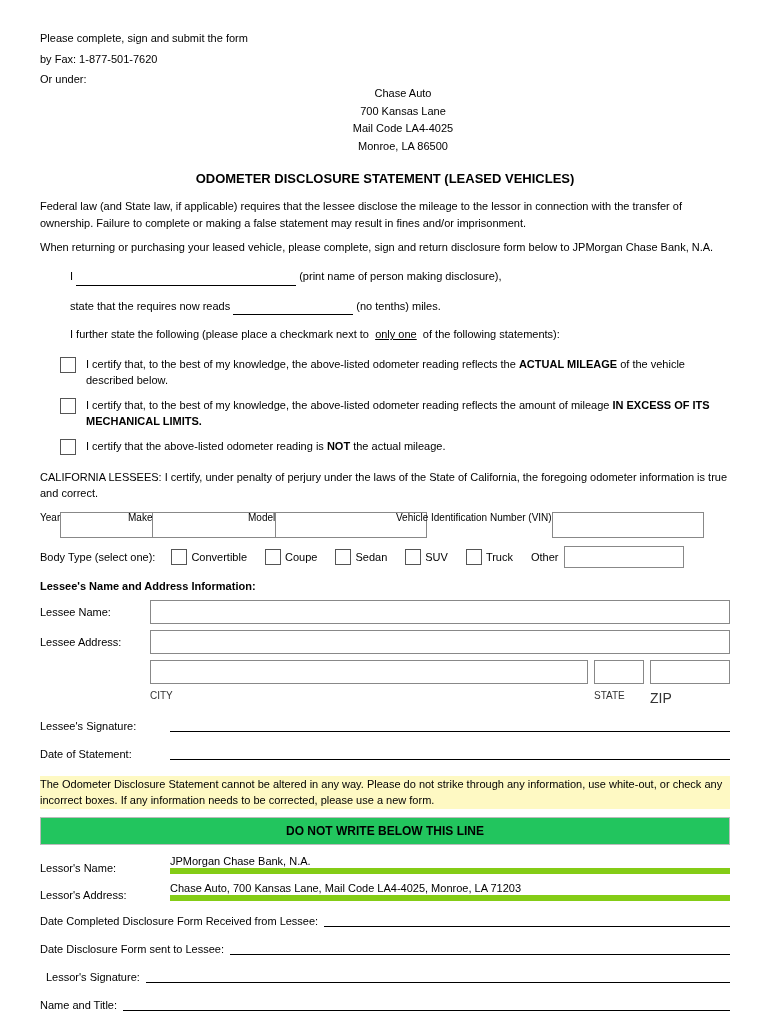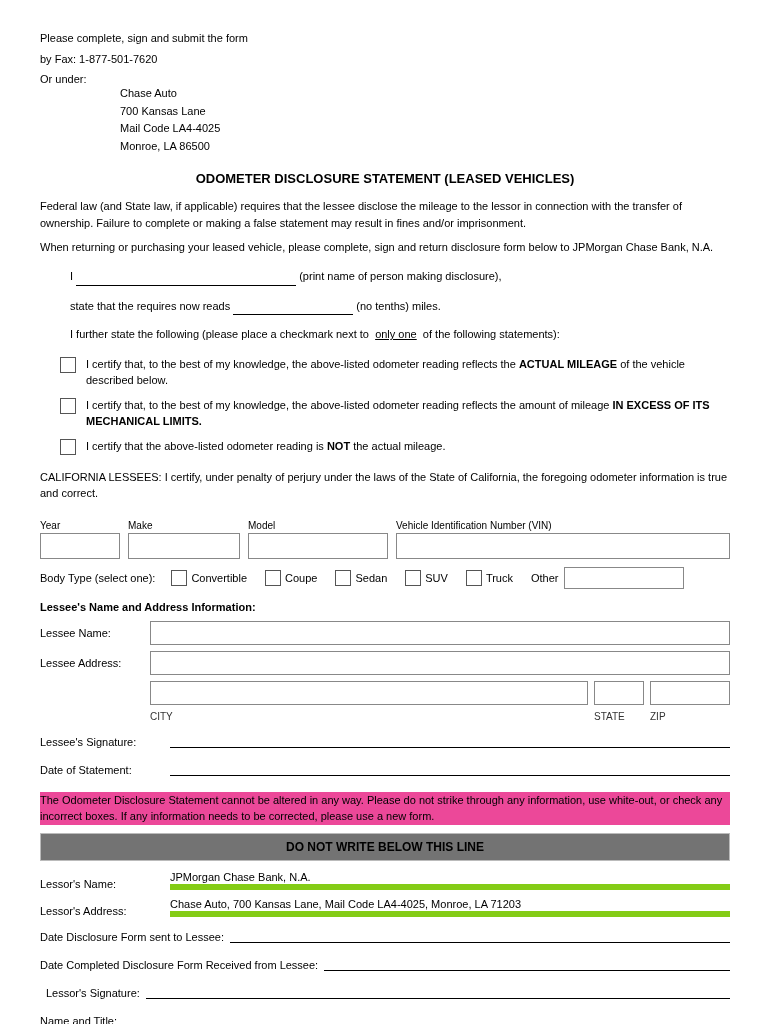--- a/index.html
+++ b/index.html
@@ -10,22 +10,23 @@
       background: #fff;
       width: 770px;
       min-height: 1024px;
       padding: 30px 40px;
     }
     .header-text {
       margin-bottom: 4px;
       line-height: 1.5;
     }
     .mail-indent {
-      margin-left: 80px;
+      margin-left: 36px;
       line-height: 1.6;
+      text-align: center;
     }
     .title {
       text-align: center;
       font-weight: bold;
       font-size: 13px;
       margin: 16px 0 12px 0;
     }
     .body-text {
       line-height: 1.5;
       margin-bottom: 8px;
@@ -68,22 +69,21 @@
       margin: 14px 0 10px 0;
       line-height: 1.5;
     }
     .vehicle-grid {
       display: flex;
       gap: 8px;
       margin-bottom: 6px;
     }
     .vehicle-col {
       display: flex;
-      flex-direction: column;
-      margin-top: 8px;
+      flex-direction: row;
     }
     .vehicle-col label {
       font-size: 10px;
       margin-bottom: 2px;
     }
     .vehicle-col input[type="text"] {
       border: 1px solid #888;
       height: 26px;
       padding: 2px 4px;
       font-size: 11px;
@@ -147,44 +147,44 @@
     .state-field { width: 50px; border: 1px solid #888; height: 24px; padding: 2px 4px; font-size: 11px; }
     .zip-field { width: 80px; border: 1px solid #888; height: 24px; padding: 2px 4px; font-size: 11px; }
     .address-labels {
       display: flex;
       gap: 6px;
       margin-left: 110px;
       margin-bottom: 8px;
     }
     .lbl-city { flex: 1; font-size: 10px; color: #333; }
     .lbl-state { width: 50px; font-size: 10px; color: #333; }
-    .lbl-zip { width: 80px; font-size: 10px; color: #333; }
+    .lbl-zip { width: 80px; font-size: 14px; color: #333; }
     .sig-row {
       display: flex;
       align-items: flex-end;
       margin-bottom: 10px;
     }
     .sig-label {
       font-size: 11px;
       width: 130px;
       flex-shrink: 0;
     }
     .sig-line {
       border-bottom: 1px solid #000;
       flex: 1;
       height: 18px;
     }
     .warning-box {
-      background: #ec4899;
+      background: #fef9c3;
       border: none;
       margin: 16px 0 8px 0;
       line-height: 1.5;
     }
     .do-not-write {
-      background: #737373;
+      background: #22c55e;
       text-align: center;
       font-weight: bold;
       font-size: 12px;
       padding: 6px;
       margin: 8px 0;
       border: 1px solid #bbb;
     }
     .lessor-section {
       margin-top: 10px;
     }
@@ -371,25 +371,25 @@
 <div class="lessor-section">
   <div class="lessor-row">
     <div class="lessor-label">Lessor's Name:</div>
     <div class="lessor-value">JPMorgan Chase Bank, N.A.</div>
   </div>
   <div class="lessor-row">
     <div class="lessor-label">Lessor's Address:</div>
     <div class="lessor-value">Chase Auto, 700 Kansas Lane, Mail Code LA4-4025, Monroe, LA 71203</div>
   </div>
   <div class="lessor-row-blank">
+    <div class="lessor-label" style="width:auto; margin-right:6px;">Date Completed Disclosure Form Received from Lessee:</div>
+    <div class="blank-line"></div>
+  </div>
+  <div class="lessor-row-blank">
     <div class="lessor-label" style="width:auto; margin-right:6px;">Date Disclosure Form sent to Lessee:</div>
-    <div class="blank-line"></div>
-  </div>
-  <div class="lessor-row-blank">
-    <div class="lessor-label" style="width:auto; margin-right:6px;">Date Completed Disclosure Form Received from Lessee:</div>
     <div class="blank-line"></div>
   </div>
   <div class="lessor-row-blank">
     <div class="lessor-label" style="width:auto; margin-right:6px;padding-left:6px;">Lessor's Signature:</div>
     <div class="blank-line"></div>
   </div>
   <div class="lessor-row-blank">
     <div class="lessor-label" style="width:auto; margin-right:6px;">Name and Title:</div>
     <div class="blank-line"></div>
   </div>

